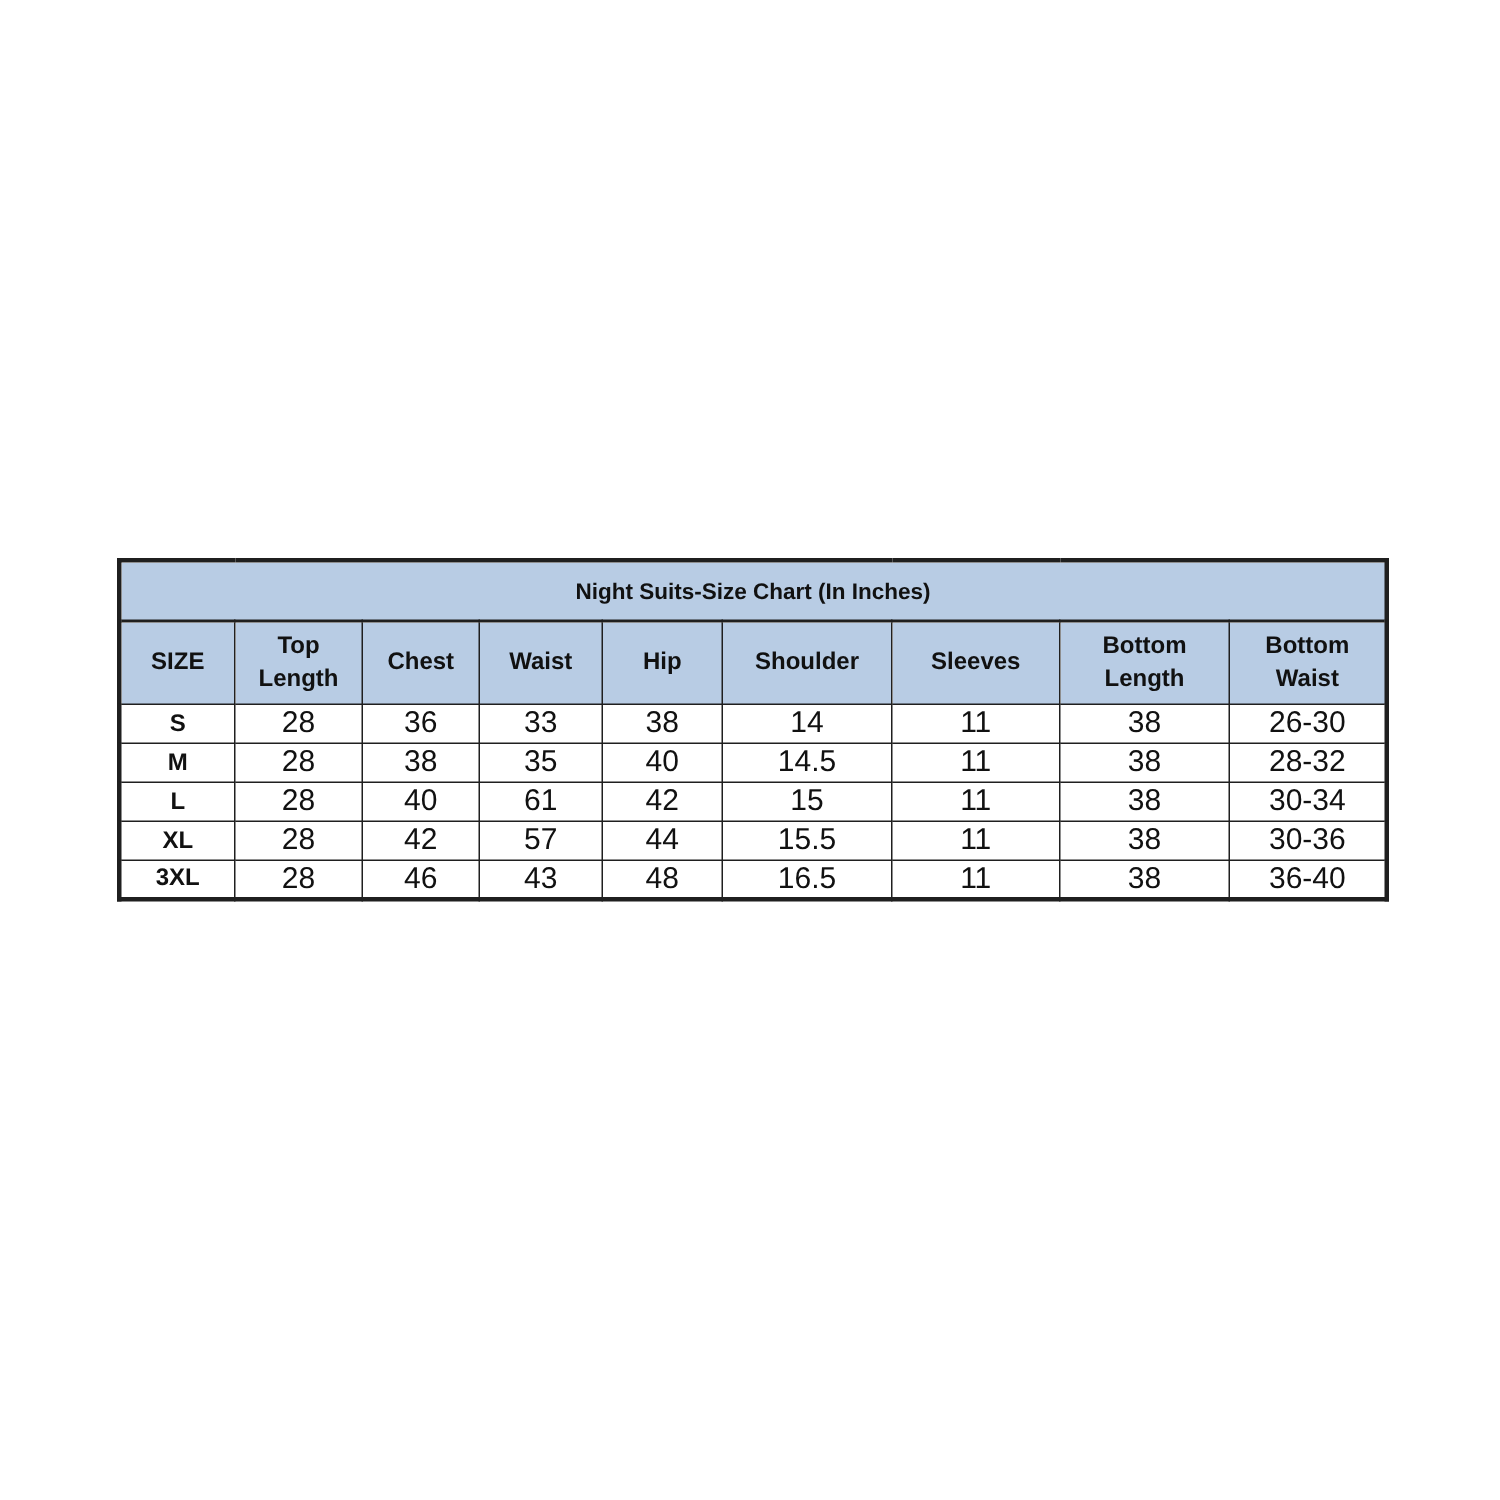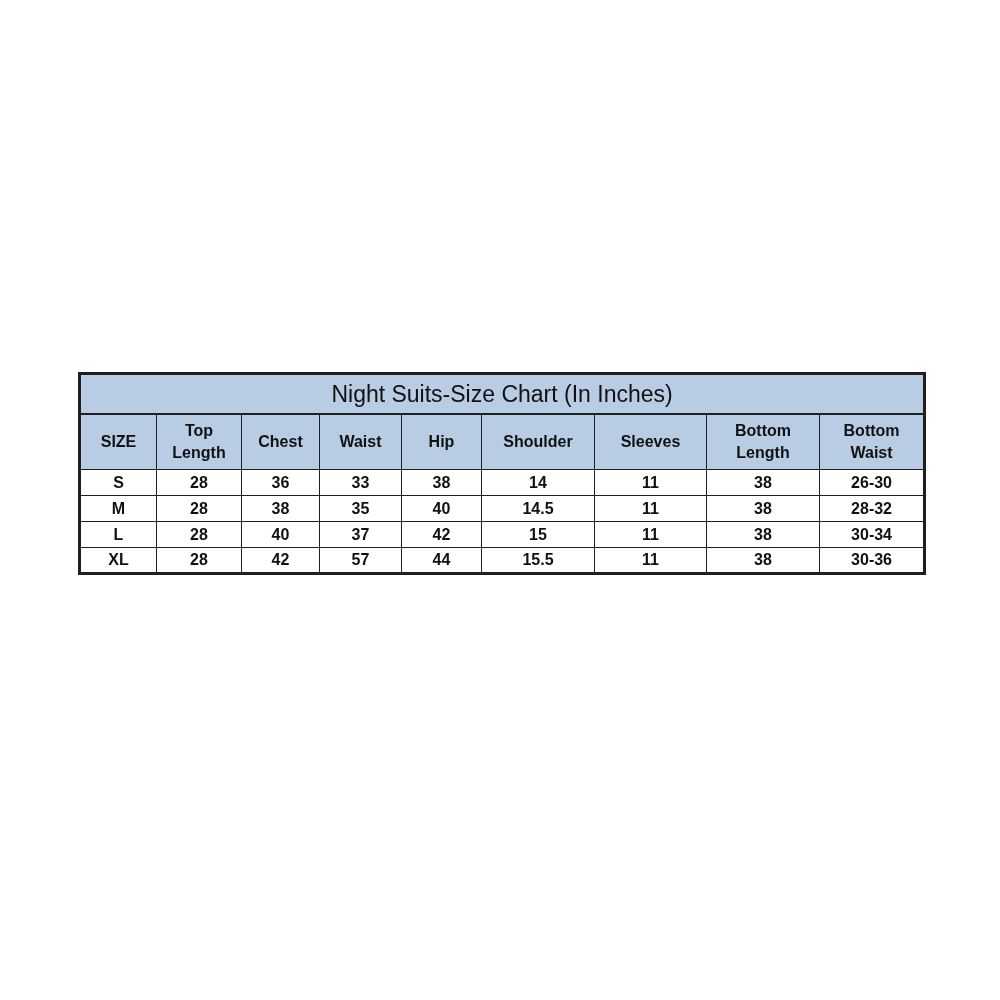--- a/index.html
+++ b/index.html
@@ -51,44 +51,44 @@
   col.c-waist         { width: 82px; }
   col.c-hip           { width: 80px; }
   col.c-shoulder      { width: 113px; }
   col.c-sleeves       { width: 112px; }
   col.c-bottom_length { width: 113px; }
   col.c-bottom_waist  { width: 105px; }
 
   tr.title-row th {
     height: 38px;
     background: var(--header-bg);
-    font-size: 23px;
-    font-weight: normal;
+    font-size: 15px;
+    font-weight: bold;
     letter-spacing: 0px;
     border-bottom: 2px solid var(--border-c);
   }
   tr.header-row th {
     height: 54px;
     background: var(--header-bg);
     font-size: 16px;
     font-weight: bold;
     line-height: 1.35;
   }
   tr.header-row .hl { display: block; }
   tbody tr {
     height: 26px;
     background: #ffffff;
   }
   tbody th {
     font-size: 16px;
     font-weight: bold;
   }
   tbody td {
-    font-size: 16px;
-    font-weight: bold;
+    font-size: 20px;
+    font-weight: normal;
   }
 </style>
 </head>
 <body>
 
 <div class="canvas">
   <div class="chart-wrap">
     <table class="size-chart">
       <colgroup id="colgroup">
           <col class="c-size">
@@ -158,34 +158,45 @@
             <td>40</td>
             <td>14.5</td>
             <td>11</td>
             <td>38</td>
             <td>28-32</td>
           </tr>
           <tr>
             <th>L</th>
             <td>28</td>
             <td>40</td>
-            <td>37</td>
+            <td>61</td>
             <td>42</td>
             <td>15</td>
             <td>11</td>
             <td>38</td>
             <td>30-34</td>
           </tr>
           <tr>
             <th>XL</th>
             <td>28</td>
             <td>42</td>
             <td>57</td>
             <td>44</td>
             <td>15.5</td>
             <td>11</td>
             <td>38</td>
             <td>30-36</td>
+          </tr>
+          <tr>
+            <th>3XL</th>
+            <td>28</td>
+            <td>46</td>
+            <td>43</td>
+            <td>48</td>
+            <td>16.5</td>
+            <td>11</td>
+            <td>38</td>
+            <td>36-40</td>
           </tr>
         </tbody>
     </table>
   </div>
 </div>
 
 </body></html>

